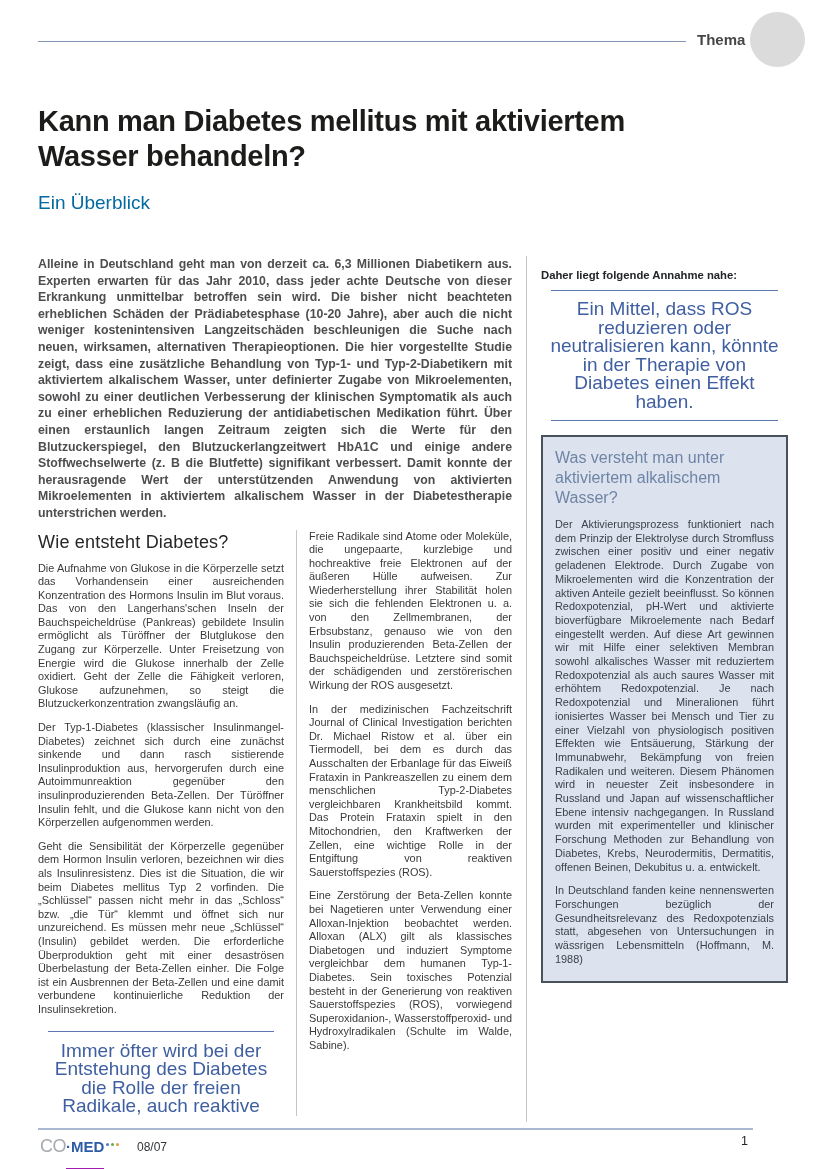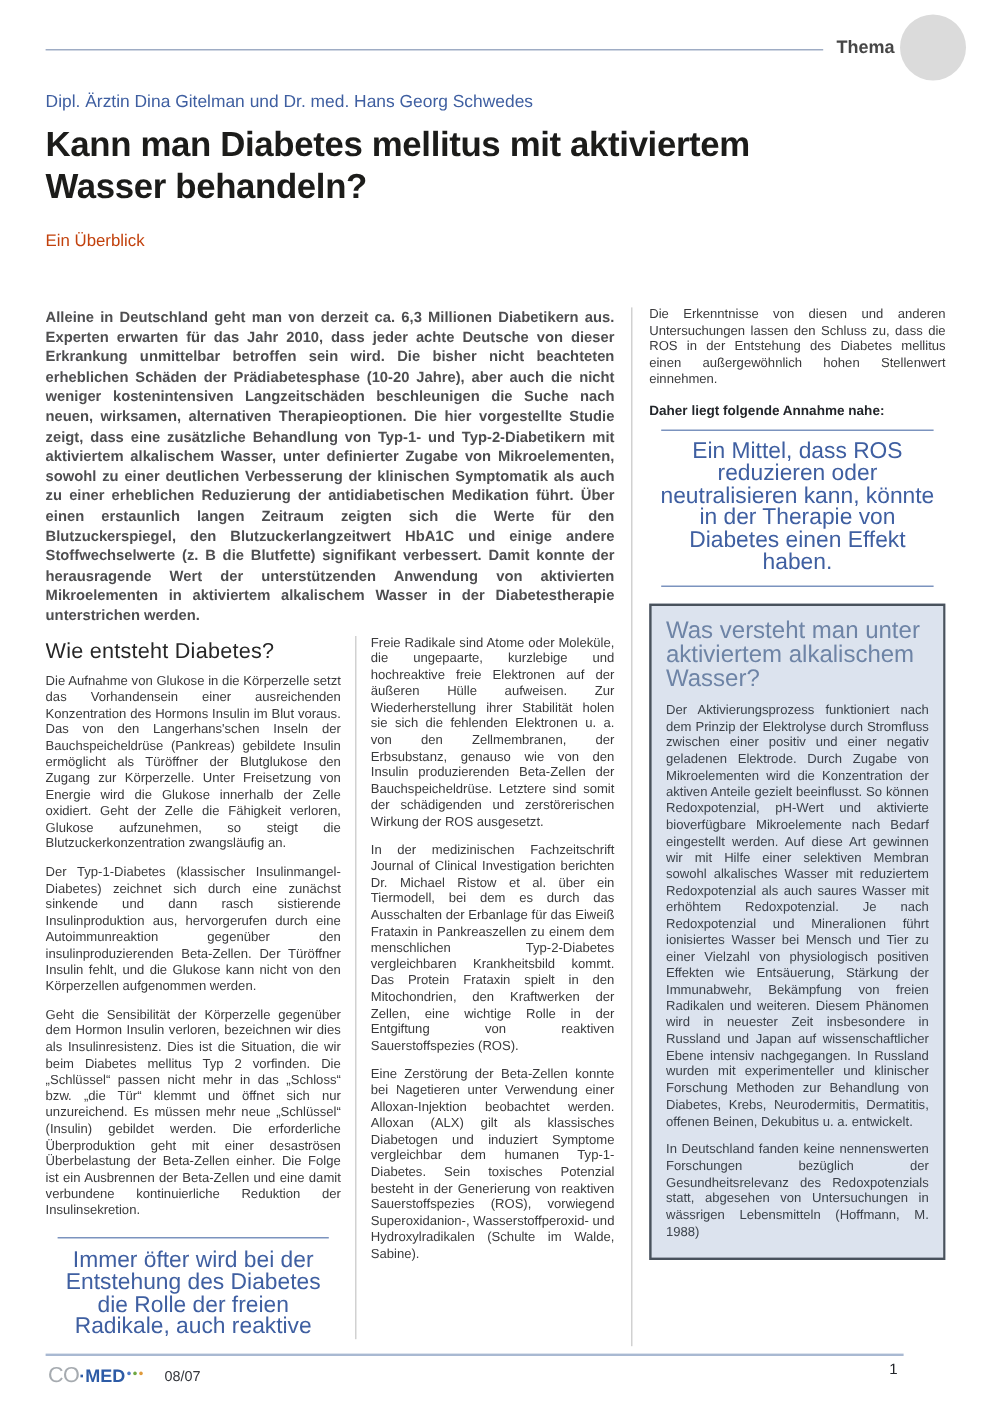--- a/index.html
+++ b/index.html
@@ -9,21 +9,21 @@
     font-family:"Liberation Sans", sans-serif; color:#3a3a3c;
   }
   
   .header-rule { position:absolute; top:41px; left:38px; width:648px; height:1px; background:var(--header_rule,#8798b6); }
   .thema-label { position:absolute; top:31px; left:697px; font-size:15px; font-weight:bold; color:#474747; }
   .corner-circle { position:absolute; top:12px; right:21px; width:55px; height:55px; border-radius:50%; background:var(--circle,#dbdbdb); }
   
   .byline { position:absolute; top:77px; left:38px; font-size:14.5px; color:var(--accent,#3f5fa1); }
   .article-title { position:absolute; top:104px; left:38px; width:690px; margin:0;
     font-size:29px; line-height:35px; font-weight:bold; color:#1c1c1a; letter-spacing:-0.3px; }
-  .article-subtitle { position:absolute; top:192px; left:38px; font-size:14px; color:#c2410c; }
+  .article-subtitle { position:absolute; top:192px; left:38px; font-size:19px; color:#0369a1; }
   
   .main { position:absolute; top:256px; left:38px; width:750px; height:866px; overflow:hidden; display:flex; }
   .left-region { width:474px; flex:none; }
   .col3 { flex:1; border-left:1px solid var(--divider,#c6c6c6); margin-left:14px; padding-left:14px; }
   .two-cols { display:flex; margin-top:6px; }
   .col1 { width:246px; flex:none; }
   .col2 { flex:1; border-left:1px solid var(--divider,#c6c6c6); margin-left:12px; padding-left:12px; }
 
   p.body { font-size:10.9px; line-height:13.6px; text-align:justify; margin:0 0 10px;
     color:#3a3a3c; hyphens:auto; -webkit-hyphens:auto; }
@@ -37,21 +37,21 @@
   .pq-start { margin-top:14px; }
   .pq-start .pq-rule { margin-bottom:10px; }
   .pq-end { margin-bottom:4px; }
   .pq-end .pq-rule { margin-top:10px; margin-bottom:12px; }
   .pq-both { margin-bottom:14px; }
   .pq-both .pq-rule.top { margin-bottom:9px; }
   .pq-both .pq-rule.bottom { margin-top:9px; }
 
   
   .info-box { background:var(--box_bg,#dce3ee); border:2px solid #49525c; padding:11px 12px 4px; margin-top:4px; }
-  .info-box h3 { font-size:20px; line-height:20px; font-weight:400; color:var(--box_heading,#6e84a6); margin:0 0 10px; }
+  .info-box h3 { font-size:16px; line-height:20px; font-weight:400; color:var(--box_heading,#6e84a6); margin:0 0 10px; }
   .info-box p { font-size:10.9px; line-height:13.7px; text-align:justify; color:#3c424a; margin:0 0 10px;
     hyphens:auto; -webkit-hyphens:auto; }
 
   
   .footer-rule { position:absolute; top:1128px; left:38px; width:715px; height:2px; background:var(--footer_rule,#a9b9d2); }
   .comed-logo { position:absolute; top:1136px; left:40px; white-space:nowrap; }
   .logo-co { font-size:18px; font-weight:normal; color:#a6abb0; letter-spacing:-0.5px; }
   .logo-med { font-size:15px; font-weight:bold; color:#2d5ba6; border-bottom:2px solid #a21caf; padding-bottom:13px; }
   .logo-dot { display:inline-block; width:3px; height:3px; border-radius:50%; margin-left:2px; vertical-align:6px; background:#3f5fa1; }
   .issue-label { position:absolute; top:1140px; left:137px; font-size:12px; color:#33353a; }
@@ -59,21 +59,20 @@
 </style>
 </head>
 <body>
 
 <div class="page">
 
   <div class="header-rule"></div>
   <div class="thema-label">Thema</div>
   <div class="corner-circle"></div>
 
-  <div class="byline">Dipl. Ärztin Dina Gitelman und Dr. med. Hans Georg Schwedes</div>
   <h1 class="article-title">Kann man Diabetes mellitus mit aktiviertem Wasser behandeln?</h1>
   <div class="article-subtitle">Ein Überblick</div>
 
   <div class="main">
 
     <div class="left-region">
       <p class="intro">Alleine in Deutschland geht man von derzeit ca. 6,3 Millionen Diabetikern aus. Experten erwarten für das Jahr 2010, dass jeder achte Deutsche von dieser Erkrankung unmittelbar betroffen sein wird. Die bisher nicht beachteten erheblichen Schäden der Prädiabetesphase (10-20 Jahre), aber auch die nicht weniger kostenintensiven Langzeitschäden beschleunigen die Suche nach neuen, wirksamen, alternativen Therapieoptionen. Die hier vorgestellte Studie zeigt, dass eine zusätzliche Behandlung von Typ-1- und Typ-2-Diabetikern mit aktiviertem alkalischem Wasser, unter definierter Zugabe von Mikroelementen, sowohl zu einer deutlichen Verbesserung der klinischen Symptomatik als auch zu einer erheblichen Reduzierung der antidiabetischen Medikation führt. Über einen erstaunlich langen Zeitraum zeigten sich die Werte für den Blutzuckerspiegel, den Blutzuckerlangzeitwert HbA1C und einige andere Stoffwechselwerte (z. B die Blutfette) signifikant verbessert. Damit konnte der herausragende Wert der unterstützenden Anwendung von aktivierten Mikroelementen in aktiviertem alkalischem Wasser in der Diabetestherapie unterstrichen werden.</p>
 
       <div class="two-cols">
         <div class="col1">
@@ -90,21 +89,20 @@
         <div class="col2">
           <p class="body">Freie Radikale sind Atome oder Moleküle, die ungepaarte, kurzlebige und hochreaktive freie Elektronen auf der äußeren Hülle aufweisen. Zur Wiederherstellung ihrer Stabilität holen sie sich die fehlenden Elektronen u. a. von den Zellmembranen, der Erbsubstanz, genauso wie von den Insulin produzierenden Beta-Zellen der Bauchspeicheldrüse. Letztere sind somit der schädigenden und zerstörerischen Wirkung der ROS ausgesetzt.</p>
           <p class="body">In der medizinischen Fachzeitschrift Journal of Clinical Investigation berichten Dr. Michael Ristow et al. über ein Tiermodell, bei dem es durch das Ausschalten der Erbanlage für das Eiweiß Frataxin in Pankreaszellen zu einem dem menschlichen Typ-2-Diabetes vergleichbaren Krankheitsbild kommt. Das Protein Frataxin spielt in den Mitochondrien, den Kraftwerken der Zellen, eine wichtige Rolle in der Entgiftung von reaktiven Sauerstoffspezies (ROS).</p>
           <p class="body">Eine Zerstörung der Beta-Zellen konnte bei Nagetieren unter Verwendung einer Alloxan-Injektion beobachtet werden. Alloxan (ALX) gilt als klassisches Diabetogen und induziert Symptome vergleichbar dem humanen Typ-1-Diabetes. Sein toxisches Potenzial besteht in der Generierung von reaktiven Sauerstoffspezies (ROS), vorwiegend Superoxidanion-, Wasserstoffperoxid- und Hydroxylradikalen (Schulte im Walde, Sabine).</p>
 
         </div>
       </div>
     </div>
 
     <div class="col3">
-      <p class="body">Die Erkenntnisse von diesen und anderen Untersuchungen lassen den Schluss zu, dass die ROS in der Entstehung des Diabetes mellitus einen außergewöhnlich hohen Stellenwert einnehmen.</p>
       <p class="bold-lead">Daher liegt folgende Annahme nahe:</p>
       <div class="pullquote pq-both">
         <div class="pq-rule top"></div>
         <div>Ein Mittel, dass ROS reduzieren oder neutralisieren kann, könnte in der Therapie von Diabetes einen Effekt haben.</div>
         <div class="pq-rule bottom"></div>
       </div>
       <div class="info-box">
         <h3>Was versteht man unter aktiviertem alkalischem Wasser?</h3>
         <p>Der Aktivierungsprozess funktioniert nach dem Prinzip der Elektrolyse durch Stromfluss zwischen einer positiv und einer negativ geladenen Elektrode. Durch Zugabe von Mikroelementen wird die Konzentration der aktiven Anteile gezielt beeinflusst. So können Redoxpotenzial, pH-Wert und aktivierte bioverfügbare Mikroelemente nach Bedarf eingestellt werden. Auf diese Art gewinnen wir mit Hilfe einer selektiven Membran sowohl alkalisches Wasser mit reduziertem Redoxpotenzial als auch saures Wasser mit erhöhtem Redoxpotenzial. Je nach Redoxpotenzial und Mineralionen führt ionisiertes Wasser bei Mensch und Tier zu einer Vielzahl von physiologisch positiven Effekten wie Entsäuerung, Stärkung der Immunabwehr, Bekämpfung von freien Radikalen und weiteren. Diesem Phänomen wird in neuester Zeit insbesondere in Russland und Japan auf wissenschaftlicher Ebene intensiv nachgegangen. In Russland wurden mit experimenteller und klinischer Forschung Methoden zur Behandlung von Diabetes, Krebs, Neurodermitis, Dermatitis, offenen Beinen, Dekubitus u. a. entwickelt.</p>
         <p>In Deutschland fanden keine nennenswerten Forschungen bezüglich der  Gesundheitsrelevanz des Redoxpotenzials statt, abgesehen von Untersuchungen in wässrigen Lebensmitteln (Hoffmann, M. 1988)</p>

